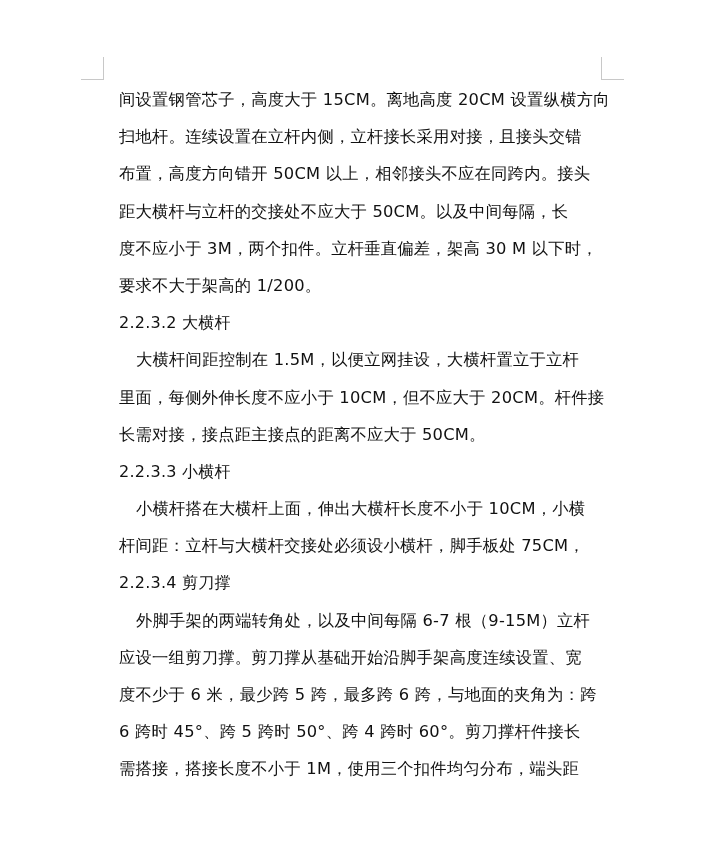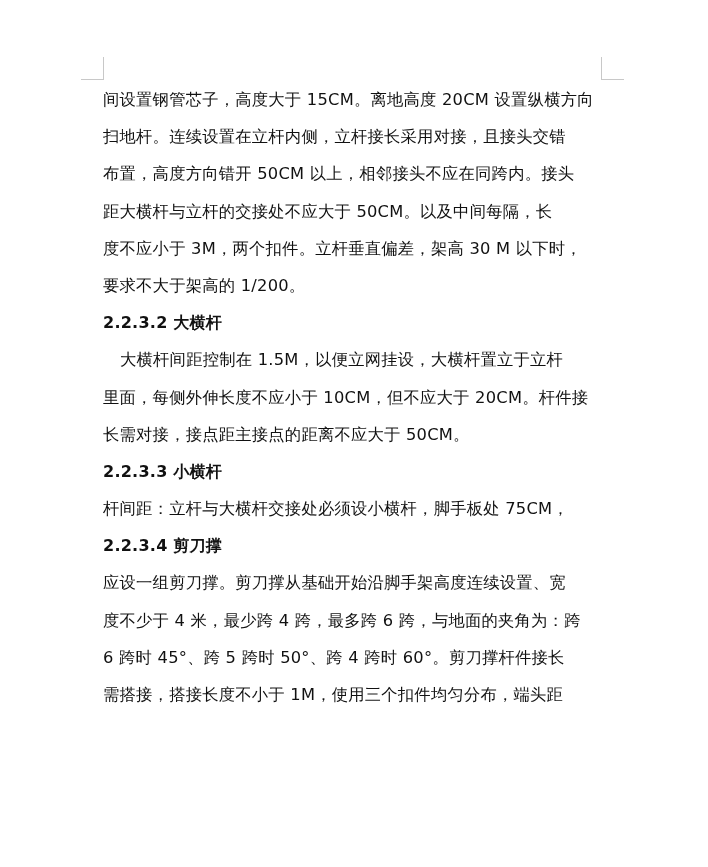--- a/index.html
+++ b/index.html
@@ -16,23 +16,24 @@
   }
   .corner.tl { left: 81px; top: 57px; border-right-width: 1px; border-bottom-width: 1px; }
   .corner.tr { left: 601px; top: 57px; border-left-width: 1px; border-bottom-width: 1px; }
   .page {
     position: absolute; left: 103px; top: 81px; width: 500px;
   }
   .line {
     height: 37.2px; line-height: 37.2px;
     font-size: 16.3px; white-space: nowrap;
     letter-spacing: 0.25px;
+    margin-left: 16px;
   }
   .line.indent { padding-left: 17px; }
-  .heading { font-size: 16px; font-weight: bold; }
+  .heading { font-size: 16px; }
 </style>
 </head>
 <body>
 
 <div class="corner tl"></div>
 <div class="corner tr"></div>
 
 <div class="page">
 
   <div class="line">间设置钢管芯子，高度大于 15CM。离地高度 20CM 设置纵横方向</div>
@@ -41,20 +42,22 @@
   <div class="line">距大横杆与立杆的交接处不应大于 50CM。以及中间每隔，长</div>
   <div class="line">度不应小于 3M，两个扣件。立杆垂直偏差，架高 30 M 以下时，</div>
   <div class="line">要求不大于架高的 1/200。</div>
 
   <div class="line heading">2.2.3.2 大横杆</div>
   <div class="line indent">大横杆间距控制在 1.5M，以便立网挂设，大横杆置立于立杆</div>
   <div class="line">里面，每侧外伸长度不应小于 10CM，但不应大于 20CM。杆件接</div>
   <div class="line">长需对接，接点距主接点的距离不应大于 50CM。</div>
 
   <div class="line heading">2.2.3.3 小横杆</div>
+  <div class="line indent">小横杆搭在大横杆上面，伸出大横杆长度不小于 10CM，小横</div>
   <div class="line">杆间距：立杆与大横杆交接处必须设小横杆，脚手板处 75CM，</div>
 
   <div class="line heading">2.2.3.4 剪刀撑</div>
+  <div class="line indent">外脚手架的两端转角处，以及中间每隔 6-7 根（9-15M）立杆</div>
   <div class="line">应设一组剪刀撑。剪刀撑从基础开始沿脚手架高度连续设置、宽</div>
-  <div class="line">度不少于 4 米，最少跨 4 跨，最多跨 6 跨，与地面的夹角为：跨</div>
+  <div class="line">度不少于 6 米，最少跨 5 跨，最多跨 6 跨，与地面的夹角为：跨</div>
   <div class="line">6 跨时 45°、跨 5 跨时 50°、跨 4 跨时 60°。剪刀撑杆件接长</div>
   <div class="line">需搭接，搭接长度不小于 1M，使用三个扣件均匀分布，端头距</div>
 </div>
 
 </body></html>

